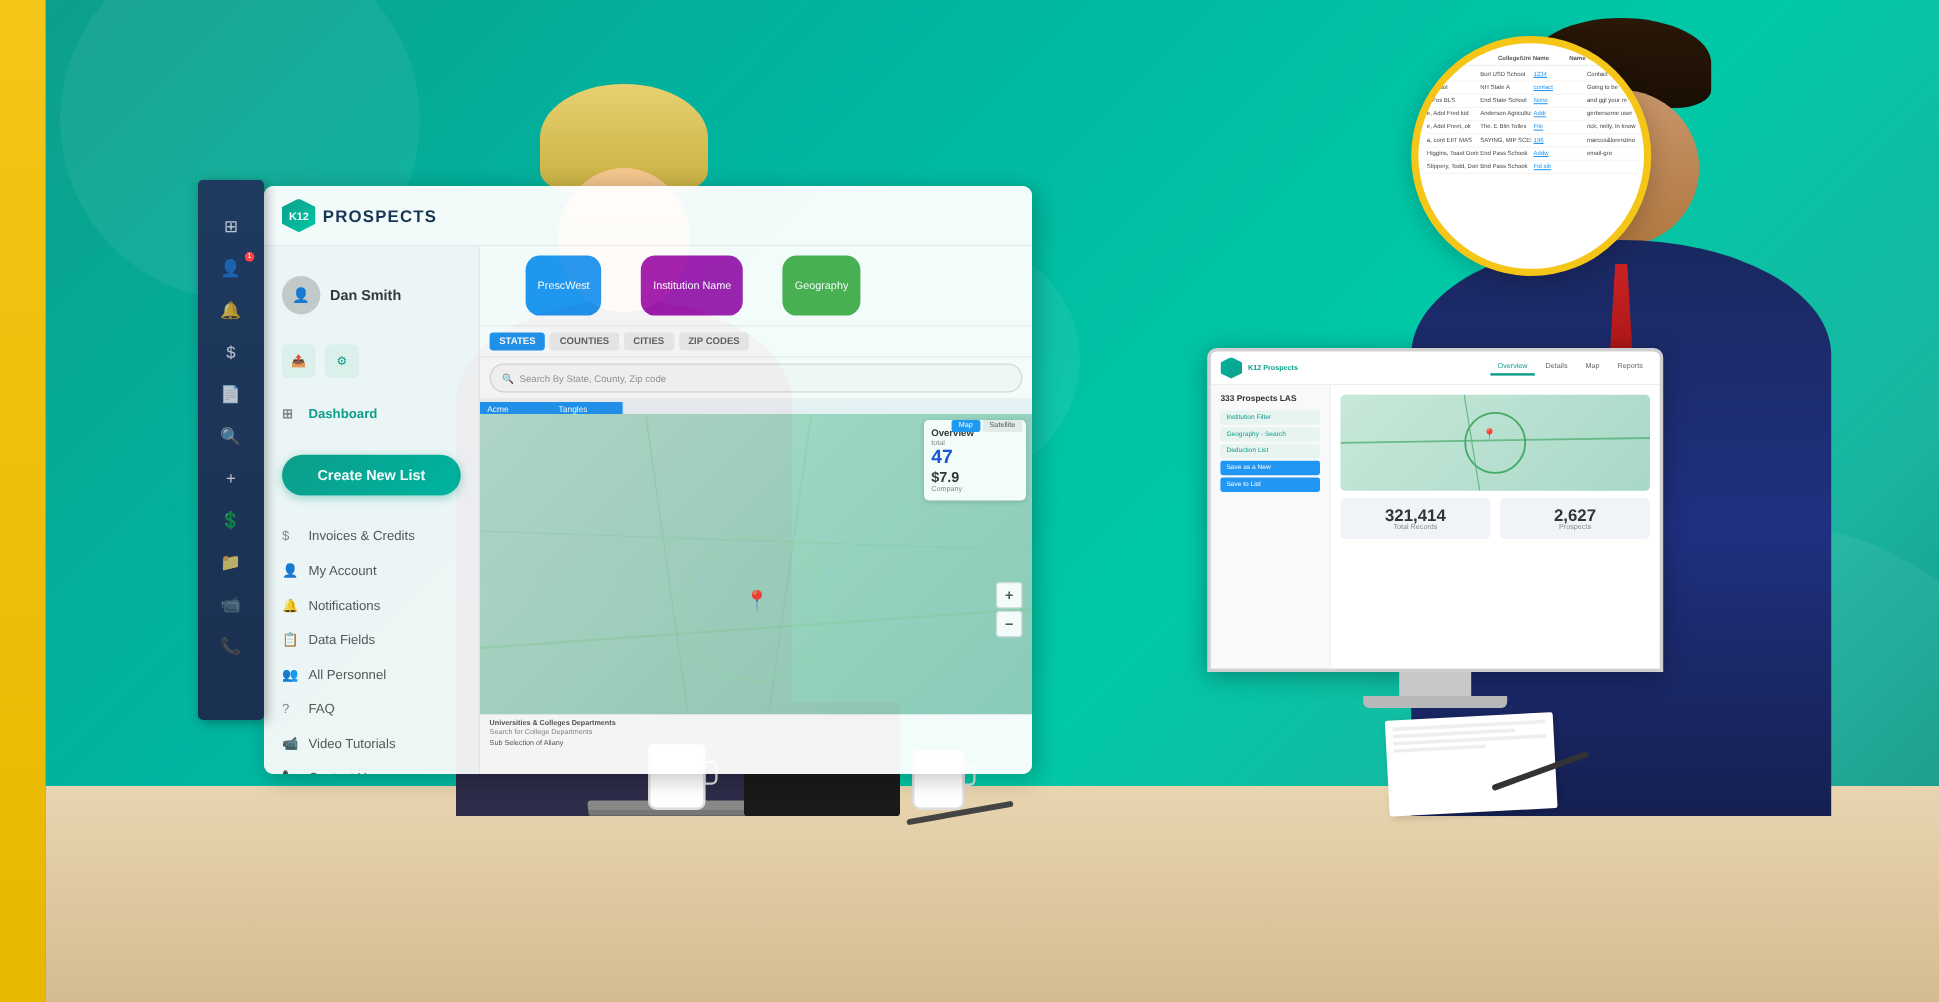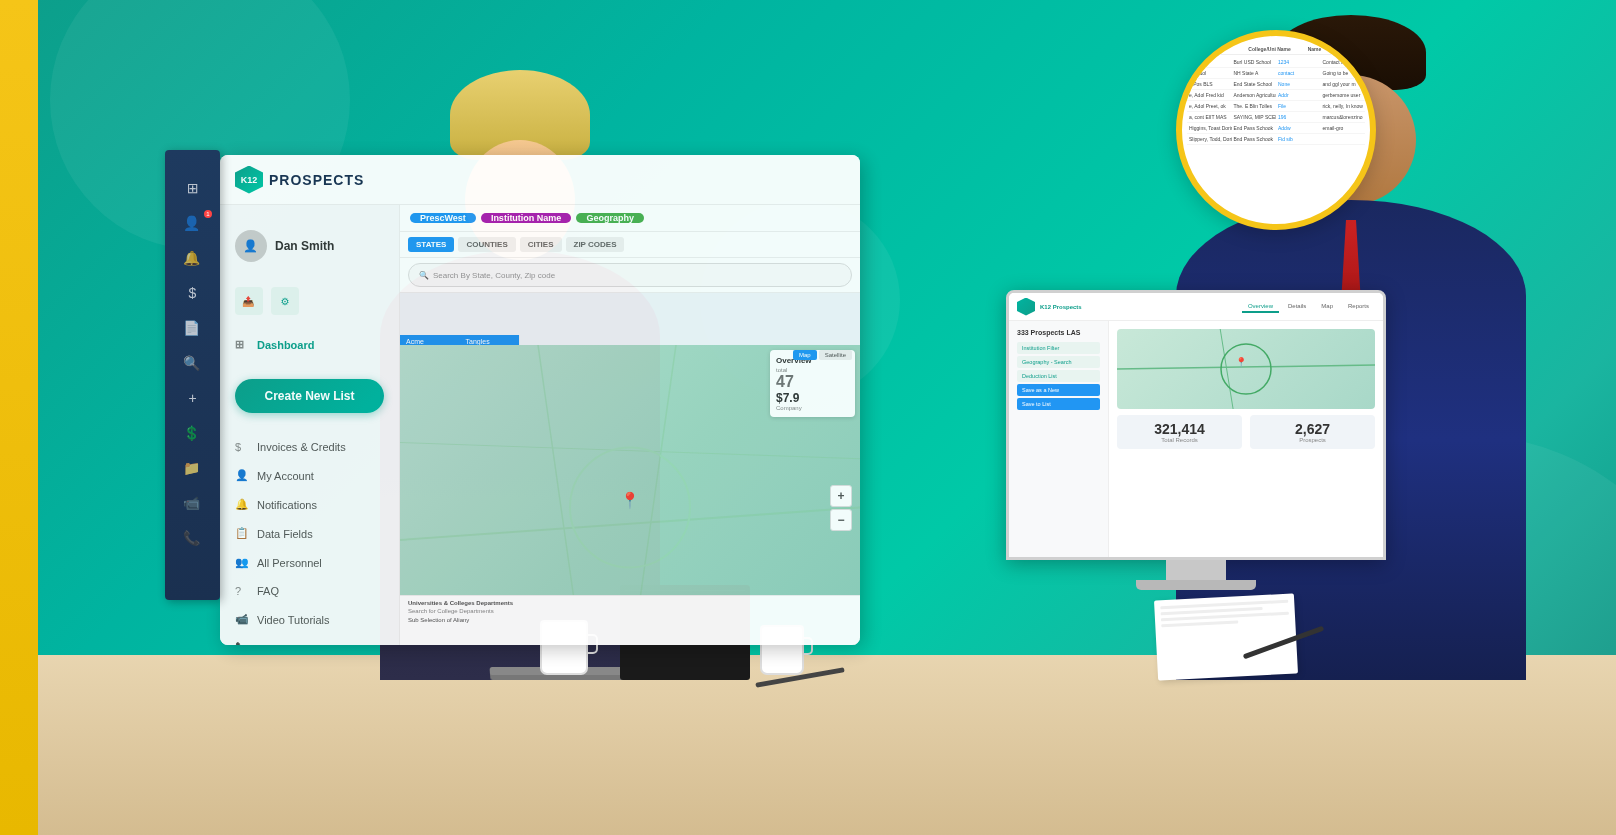--- a/index.html
+++ b/index.html
@@ -229,25 +229,26 @@
     
     .filter-tabs {
       display: flex;
       gap: 5px;
       padding: 8px 10px;
       background: white;
       border-bottom: 1px solid #eee;
     }
 
     .filter-tab {
-      padding: 0 10px;
+      padding: 20px 10px;
       border-radius: 12px;
       font-size: 9px;
-      font-weight: 700;
+      font-weight: 400;
       cursor: pointer;
+      margin-left: 28px;
     }
 
     .filter-tab.active-blue {
       background: #2196F3;
       color: white;
     }
 
     .filter-tab.active-orange {
       background: #a21caf;
       color: white;
@@ -361,21 +362,21 @@
     .overview-title {
       font-weight: 700;
       color: #333;
       font-size: 8px;
       margin-bottom: 2px;
     }
 
     .overview-num {
       font-size: 16px;
       font-weight: 700;
-      color: #737373;
+      color: #1d4ed8;
     }
 
     .overview-price {
       font-size: 12px;
       font-weight: 700;
       color: #333;
     }
 
     .map-btn {
       width: 22px;

